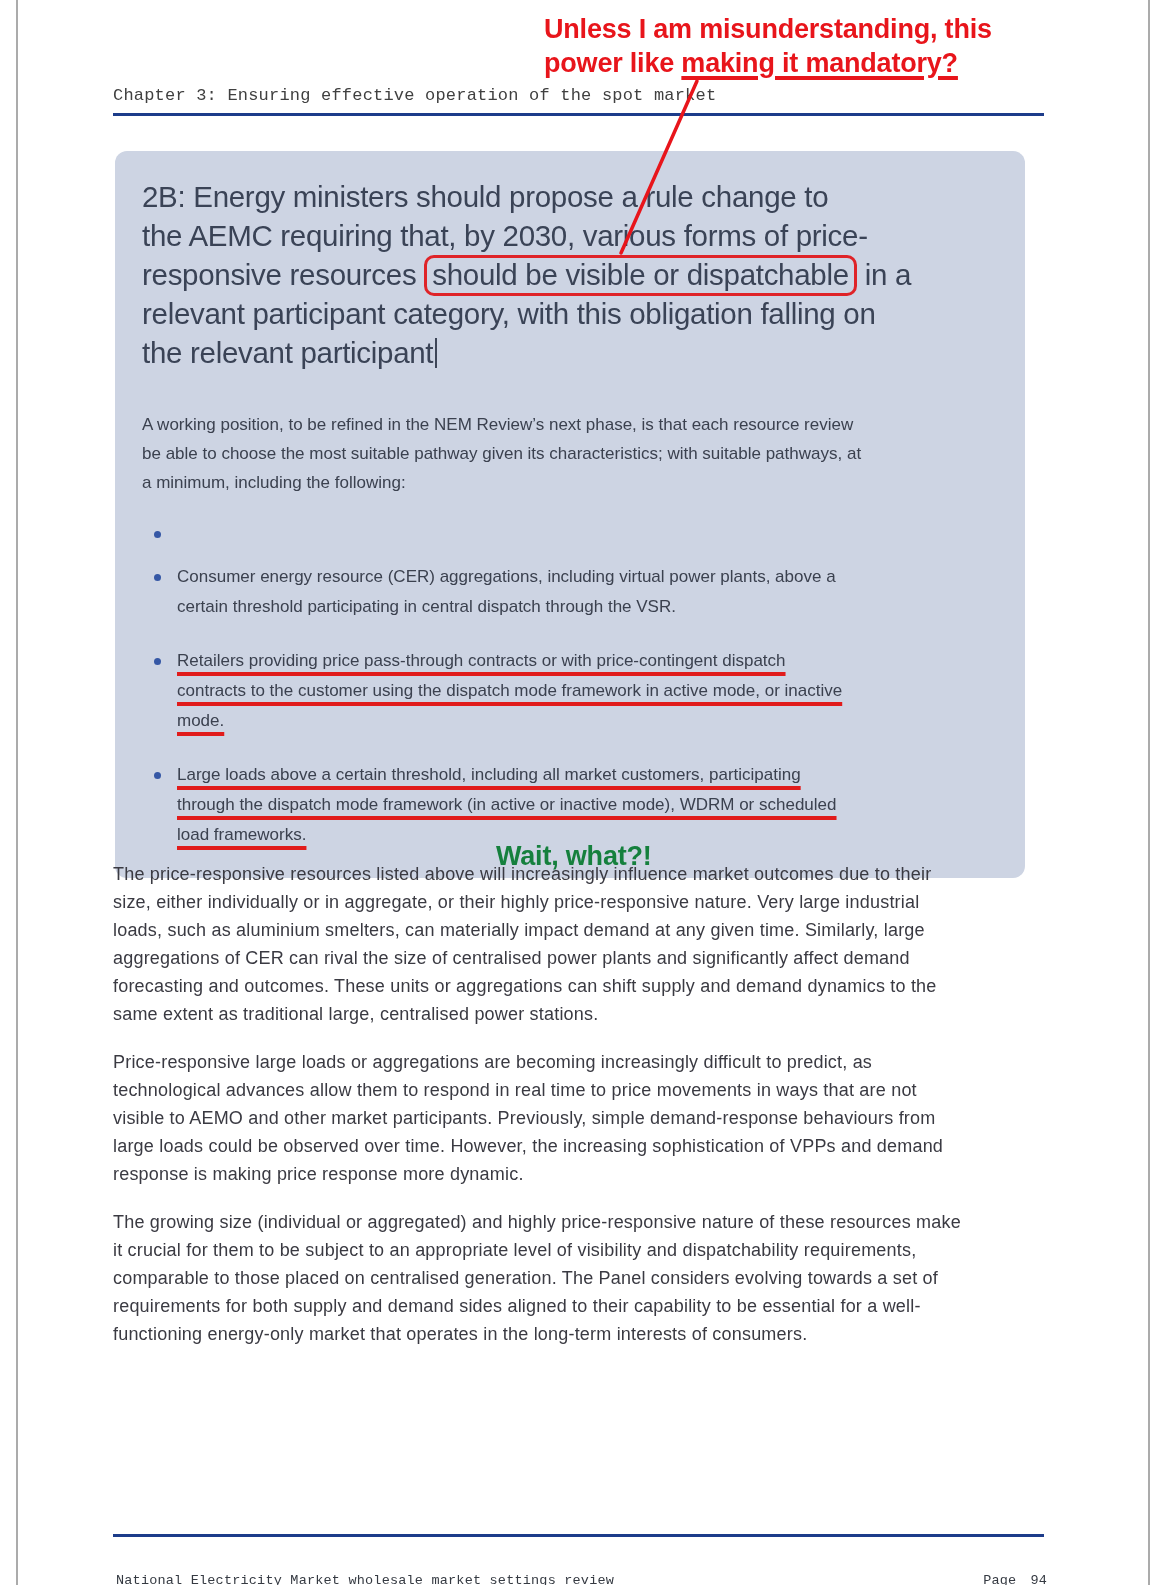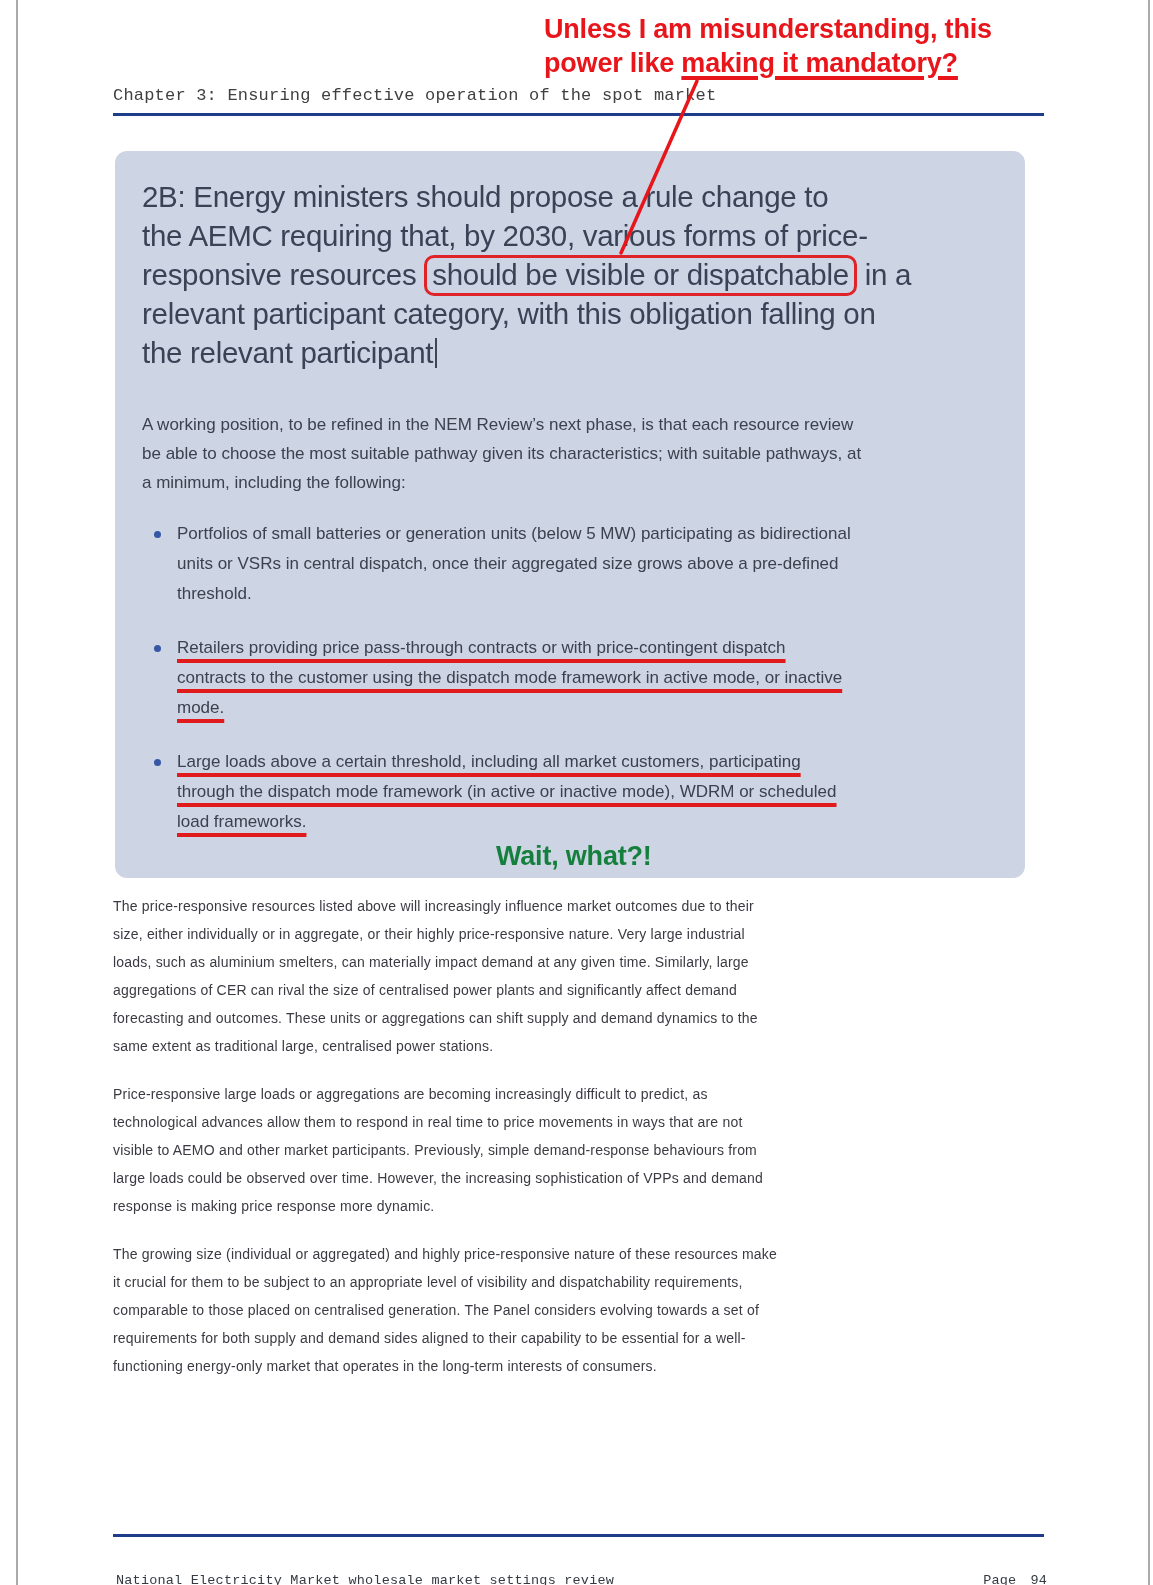--- a/index.html
+++ b/index.html
@@ -67,22 +67,22 @@
     text-decoration-thickness:3.5px;
     text-underline-offset:6px;
   }
   
   .anno-wait{
     position:absolute;left:496px;top:841px;
     font-weight:bold;font-size:27px;color:#15803d;letter-spacing:-0.2px;
   }
   
   .body-copy{
-    position:absolute;left:113px;top:892px;width:935px;
-    font-size:14px;line-height:28px;letter-spacing:0.2px;color:#3a3a42;
+    position:absolute;left:113px;top:860px;width:935px;
+    font-size:18px;line-height:28px;letter-spacing:0.2px;color:#3a3a42;
   }
   .body-copy p{margin:0 0 20px 0;}
   
   .footer{
     position:absolute;left:116px;top:1549px;width:931px;
     display:flex;justify-content:space-between;align-items:baseline;
     font-size:13.5px;color:#353a42;letter-spacing:0.2px;font-family:Liberation Mono, monospace;
   }
   .footer .page-group{display:flex;gap:14px;margin-top:24px;}
   
@@ -111,23 +111,25 @@
 relevant participant category, with this obligation falling on
 the relevant participant</span><span class="text-cursor"></span></h2>
 
     <p class="working pre">A working position, to be refined in the NEM Review’s next phase, is that each resource review
 be able to choose the most suitable pathway given its characteristics; with suitable pathways, at
 a minimum, including the following:</p>
 
     <ul>
       <li>
         <span class="bullet-dot"></span>
-        <span class="bullet-text pre">Portfolios of small batteries or generation units (below 5 MW) participating as bidirectional
-units or VSRs in central dispatch, once their aggregated size grows above a pre-defined
-threshold.</span>
+      </li>
+      <li>
+        <span class="bullet-dot"></span>
+        <span class="bullet-text pre">Consumer energy resource (CER) aggregations, including virtual power plants, above a
+certain threshold participating in central dispatch through the VSR.</span>
       </li>
       <li class="red-underlined">
         <span class="bullet-dot"></span>
         <span class="bullet-text pre">Retailers providing price pass-through contracts or with price-contingent dispatch
 contracts to the customer using the dispatch mode framework in active mode, or inactive
 mode.</span>
       </li>
       <li class="red-underlined">
         <span class="bullet-dot"></span>
         <span class="bullet-text pre">Large loads above a certain threshold, including all market customers, participating

